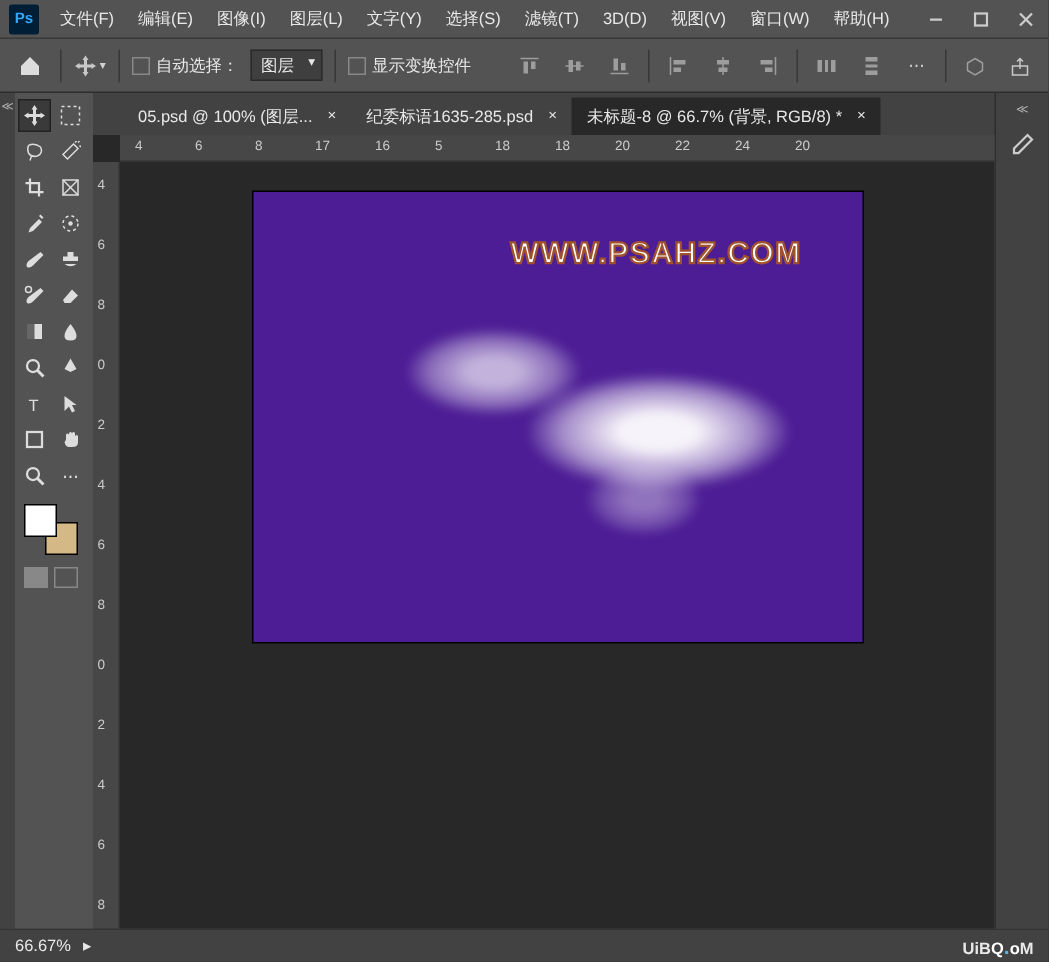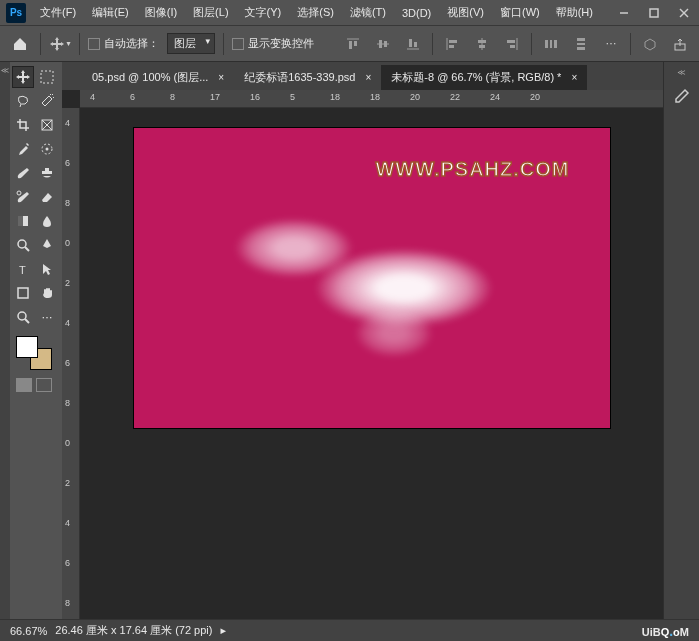--- a/index.html
+++ b/index.html
@@ -31,21 +31,21 @@
 .mode-box.filled{background:#888}
 .workspace{flex:1;display:flex;flex-direction:column;background:#282828}
 .tabs{height:28px;background:#424242;display:flex;align-items:flex-end;padding-left:20px}
 .tab{padding:5px 10px;background:#424242;color:#bbb;font-size:11px;cursor:pointer;display:flex;align-items:center;gap:10px;white-space:nowrap}
 .tab.active{background:#282828;color:#fff}
 .tab-close{font-size:10px;cursor:pointer}
 .ruler-h{height:18px;background:#474747;position:relative;margin-left:18px;overflow:hidden;border-bottom:1px solid #333}
 .ruler-v{width:18px;background:#474747;position:relative;overflow:hidden;border-right:1px solid #333}
 .canvas-area{flex:1;display:flex}
 .canvas-container{flex:1;display:flex;align-items:flex-start;justify-content:center;padding-top:20px;overflow:hidden;position:relative}
-.canvas{width:476px;height:300px;background:#be185d;box-shadow:0 0 0 1px #000;position:relative;overflow:hidden}
+.canvas{width:406px;height:300px;background:#4c1d95;box-shadow:0 0 0 1px #000;position:relative;overflow:hidden}
 .cloud{position:absolute;background:radial-gradient(ellipse,rgba(255,255,255,0.95) 20%,rgba(255,255,255,0.5) 50%,transparent 70%);filter:blur(3px)}
 .cloud1{width:180px;height:80px;left:180px;top:120px}
 .cloud2{width:120px;height:60px;left:100px;top:90px;opacity:0.7}
 .cloud3{width:80px;height:50px;left:220px;top:180px;opacity:0.4}
 .watermark{position:absolute;top:30px;right:40px;font-size:20px;font-weight:bold;color:#fff;-webkit-text-stroke:1.5px #a0522d;letter-spacing:1px}
 .tick{position:absolute;color:#ccc;font-size:9px}
 .tick-h{top:2px}
 .tick-v{left:3px}
 .right-panel{width:36px;background:#424242;border-left:1px solid #2e2e2e;display:flex;flex-direction:column;align-items:center;padding-top:6px;gap:8px}
 .status{height:22px;background:#424242;display:flex;align-items:center;padding:0 10px;gap:8px;font-size:10px;color:#ccc;border-top:1px solid #333}
@@ -332,21 +332,21 @@
     </div>
   </div>
 
   <div class="workspace">
     <div class="tabs">
       <div class="tab">
           <span>05.psd @ 100% (图层...</span>
           <span class="tab-close">×</span>
         </div>
       <div class="tab">
-          <span>纪委标语1635-339.psd</span>
+          <span>纪委标语1635-285.psd</span>
           <span class="tab-close">×</span>
         </div>
       <div class="tab active">
           <span>未标题-8 @ 66.7% (背景, RGB/8) *</span>
           <span class="tab-close">×</span>
         </div>
     </div>
     <div class="ruler-h">
       <span class="tick tick-h" style="left:10px">4</span>
       <span class="tick tick-h" style="left:50px">6</span>
@@ -393,19 +393,18 @@
     <div class="tool">
         <svg width="18" height="18">
           <path d="M3 15 L3 12 L12 3 L15 6 L6 15 Z" fill="none" stroke="#ccc" stroke-width="1.5"></path>
         </svg>
       </div>
   </div>
 </div>
 
 <div class="status">
   <span>66.67%</span>
-  <span>26.46 厘米 x 17.64 厘米 (72 ppi)</span>
   <span class="status-chev">▸</span>
 </div>
 
 <div class="footer-brand">
   <span>UiB</span><span class="alt">Q</span>.<span></span><span class="alt">o</span><span>M</span>
 </div>
 
 </body></html>

